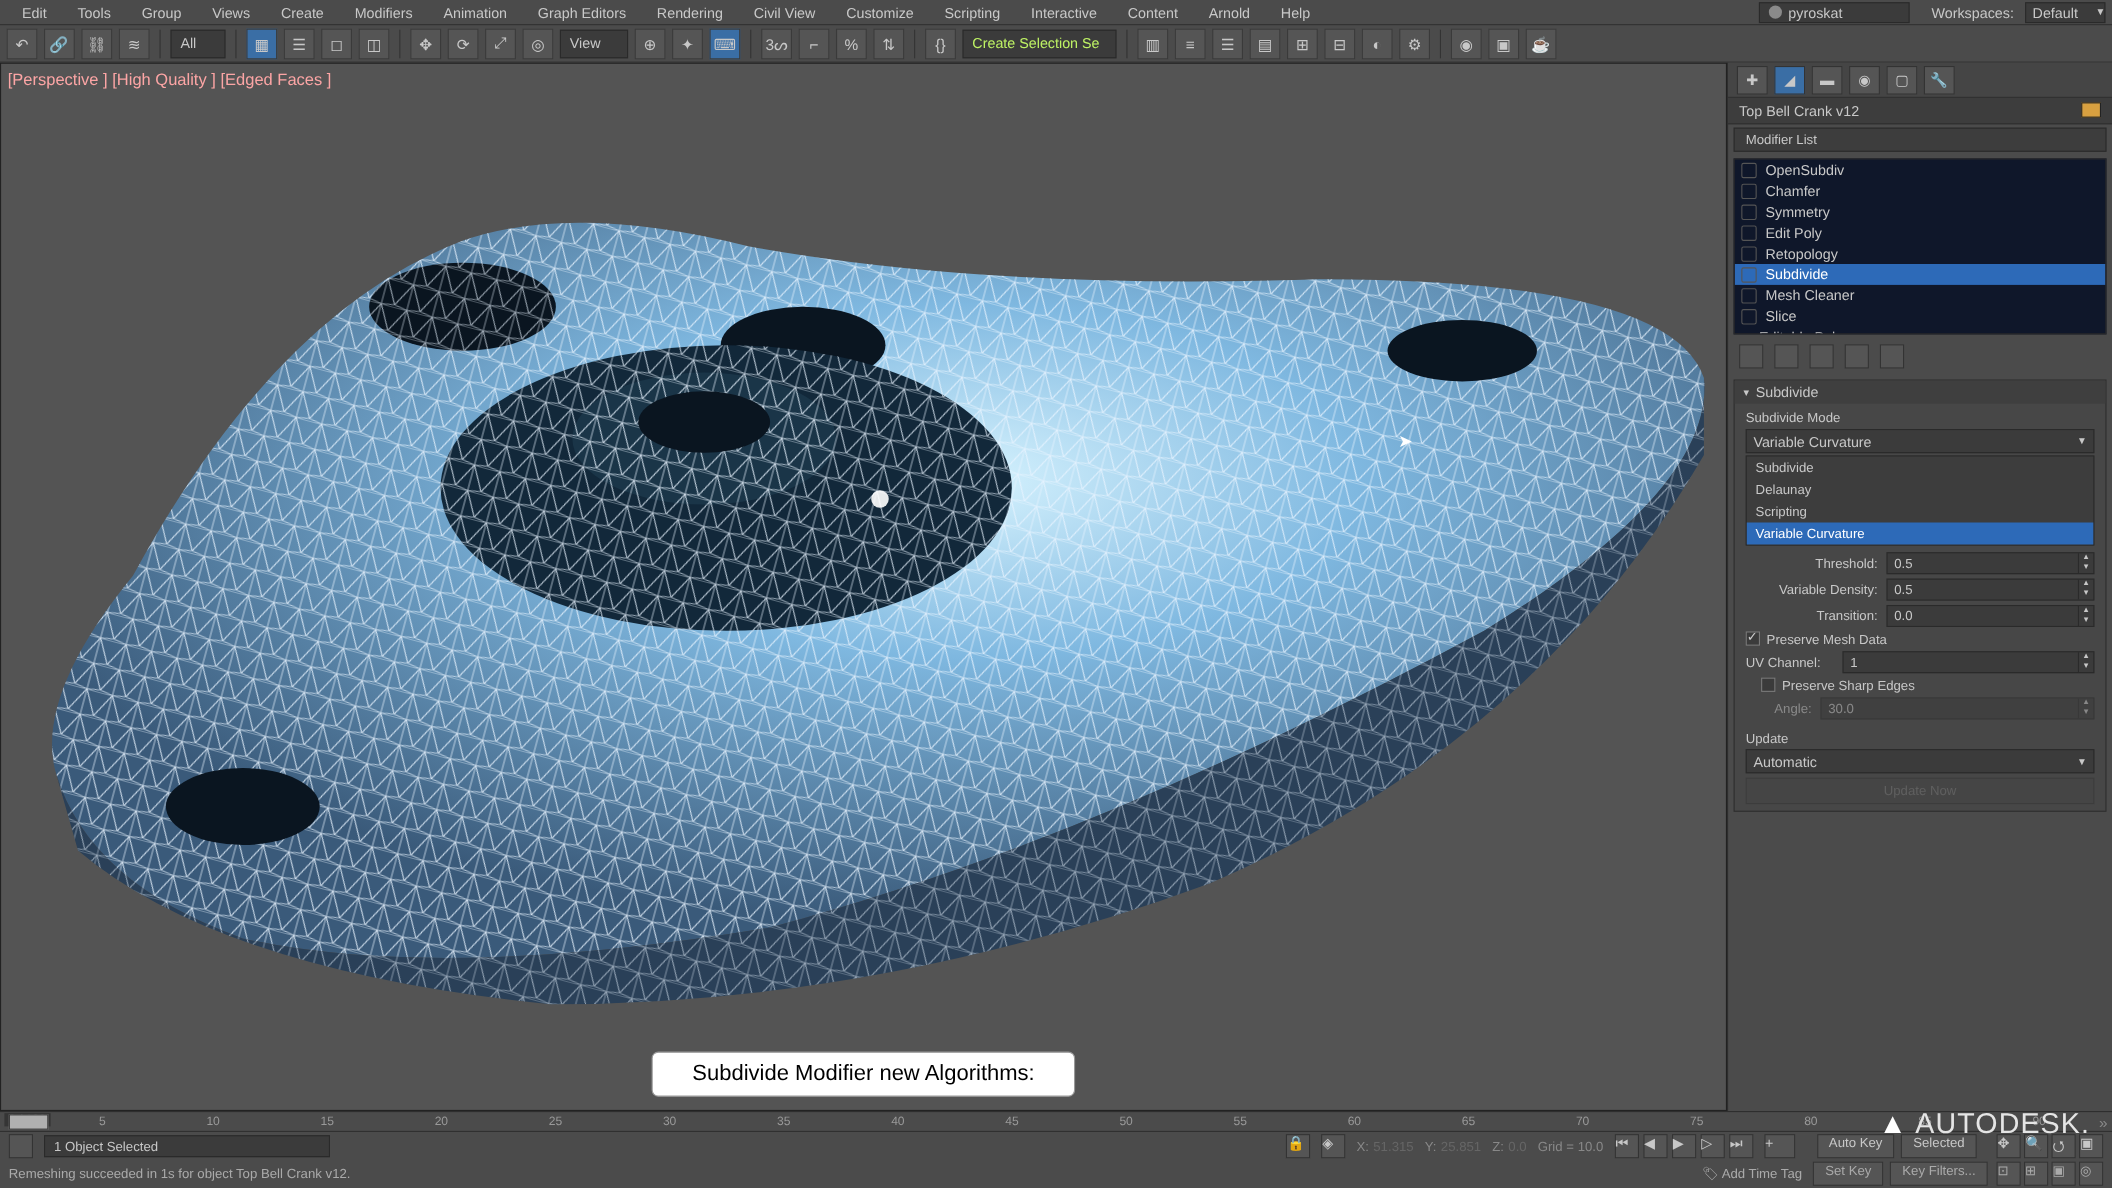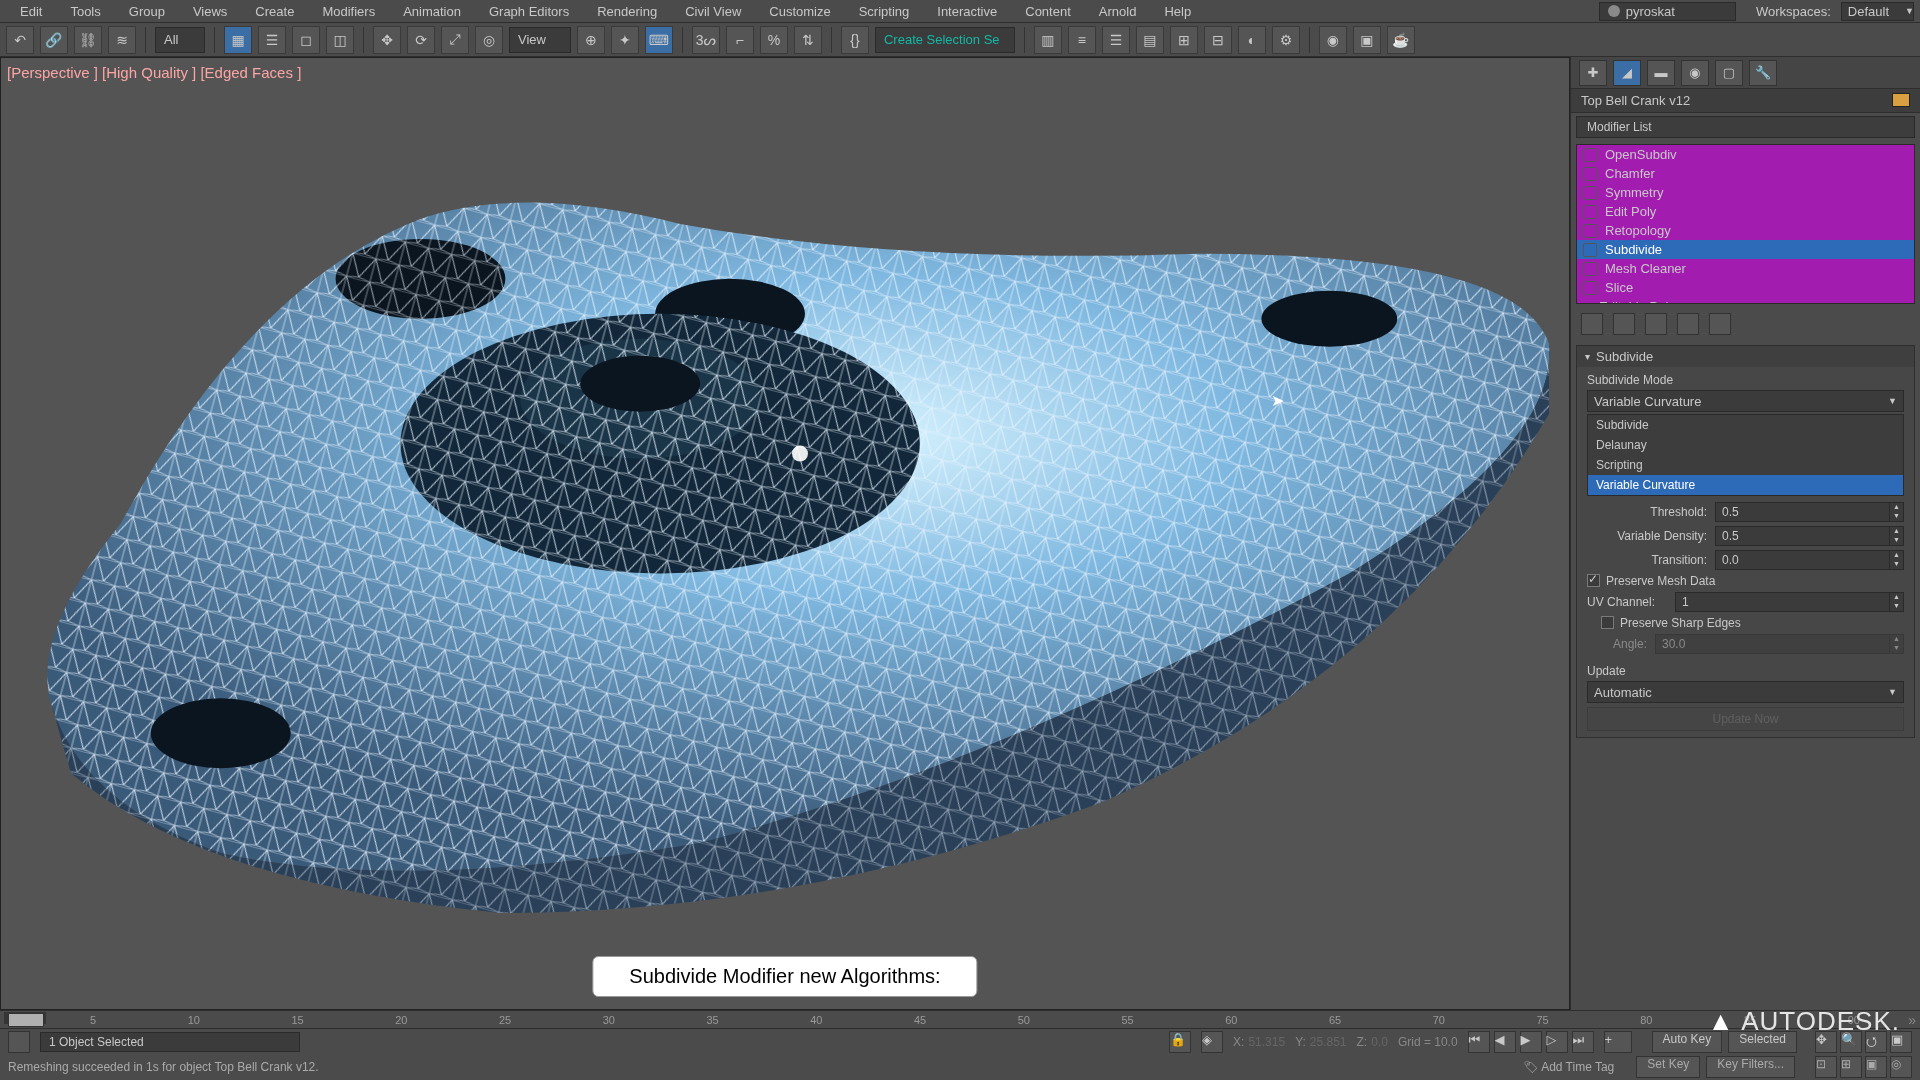--- a/index.html
+++ b/index.html
@@ -10,37 +10,37 @@
 .user-box{background:#3b3b3b;border:1px solid #2a2a2a;padding:1px 60px 1px 8px;display:flex;align-items:center;gap:6px}
 .user-icon{width:12px;height:12px;border-radius:50%;background:#8a8a8a}
 .ws-label{margin-left:10px}
 .ws-val{background:#3b3b3b;padding:1px 24px 1px 6px;border:1px solid #2a2a2a}
 
 .toolbar{height:34px;background:#4b4b4b;display:flex;align-items:center;padding:0 6px;gap:6px;border-bottom:1px solid #2e2e2e}
 .tbtn{width:28px;height:28px;background:#555;border:1px solid #3a3a3a;display:flex;align-items:center;justify-content:center;font-size:14px;cursor:pointer}
 .tbtn.active{background:#3a6ea5}
 .sep{width:1px;height:26px;background:#333;margin:0 3px}
 .tdrop{height:26px;background:#3b3b3b;border:1px solid #2a2a2a;padding:0 24px 0 8px;display:flex;align-items:center;min-width:50px}
-.tinput{height:26px;background:#3b3b3b;border:1px solid #2a2a2a;padding:0 8px;min-width:140px;color:#14b8a6;display:flex;align-items:center}
+.tinput{height:26px;background:#3b3b3b;border:1px solid #2a2a2a;padding:0 8px;min-width:140px;color:#bef264;display:flex;align-items:center}
 
 .main{display:flex;height:calc(100% - 23px - 34px - 18px - 52px)}
 .viewport{flex:1;background:#545454;position:relative;border:1px solid #222}
 .vp-label{position:absolute;top:6px;left:6px;font-size:15px;color:#fca5a5}
 .vp-svg{width:100%;height:100%}
 
 .cmdpanel{width:350px;background:#4b4b4b;display:flex;flex-direction:column;border-left:1px solid #2e2e2e}
 .cmd-tabs{height:32px;display:flex;align-items:center;gap:6px;padding:0 8px;background:#454545;border-bottom:1px solid #2e2e2e}
 .cmd-tab{width:28px;height:26px;background:#555;border:1px solid #333;display:flex;align-items:center;justify-content:center;cursor:pointer}
 .cmd-tab.active{background:#3a6ea5}
 
 .objname{padding:4px 10px;background:#3d3d3d;border-bottom:1px solid #2e2e2e;font-size:13px}
 .colorchip{width:18px;height:14px;background:#d8a040;float:right;border:1px solid #222}
 
 .modlist-hdr{padding:3px 10px;background:#3d3d3d;border:1px solid #2a2a2a;margin:3px 5px;font-size:12px}
-.modstack{margin:3px 5px;border:1px solid #2a2a2a;background:#a21caf;max-height:160px;overflow:hidden}
+.modstack{margin:3px 5px;border:1px solid #2a2a2a;background:#0f172a;max-height:160px;overflow:hidden}
 .modrow{display:flex;align-items:center;padding:2px 6px;gap:8px;font-size:13px;cursor:pointer}
 .modrow.sel{background:#2d6ab8;color:#fff}
 .modrow .eye{width:14px;height:14px;border:1px solid #555;border-radius:2px}
 .modrow .tri{width:8px;display:inline-block}
 .stack-tools{display:flex;gap:10px;padding:6px 10px}
 .stbtn{width:22px;height:22px;background:#555;border:1px solid #333}
 
 .rollout{margin:4px 5px;border:1px solid #2e2e2e;background:#474747}
 .roll-hdr{padding:3px 8px;background:#3f3f3f;display:flex;align-items:center;gap:6px;font-size:13px}
 .roll-hdr .caret{font-size:10px}
@@ -67,21 +67,21 @@
 .autodesk-logo::before{content:"▲ ";color:#fff}
 
 .timeline{height:18px;background:#4b4b4b;display:flex;align-items:center;border-top:1px solid #2e2e2e;position:relative}
 .tl-marker{position:absolute;left:8px;width:36px;height:14px;background:#b0b0b0;border:1px solid #333}
 .tl-frame{position:absolute;left:4px;top:1px;font-size:11px;background:#353535;padding:0 4px}
 .tl-ticks{flex:1;display:flex;justify-content:space-between;padding:0 60px 0 90px;font-size:11px;color:#999}
 .tl-end{position:absolute;right:4px;top:1px;font-size:14px;color:#888}
 
 .statusbar{height:52px;background:#4b4b4b;border-top:1px solid #2e2e2e;display:flex;flex-direction:column}
 .status-top{height:26px;display:flex;align-items:center;padding:0 8px;gap:10px;position:relative}
-.status-bot{height:26px;display:flex;align-items:center;padding:0 8px;font-size:12px;color:#aaa;gap:12px}
+.status-bot{height:26px;display:flex;align-items:center;padding:0 8px;font-size:12px;color:#aaa;}
 .sel-box{background:#3b3b3b;border:1px solid #2a2a2a;padding:2px 8px;font-size:12px;min-width:260px}
 .coord{font-size:12px;color:#888}
 .coord .val{color:#666;margin-left:4px}
 .sbtn{width:22px;height:22px;background:#555;border:1px solid #333}
 .play-ctrls{display:flex;gap:4px;margin-left:auto}
 .key-area{display:flex;align-items:center;gap:6px;margin-left:10px}
 .keybtn{height:22px;padding:0 10px;background:#555;border:1px solid #333;font-size:12px}
 .nav-ctrls{display:flex;gap:3px;margin-left:8px}
 .disabled{opacity:.5}
 .cursor-arrow{position:absolute;left:1270px;top:333px;font-size:16px;color:#fff;z-index:100;pointer-events:none}

